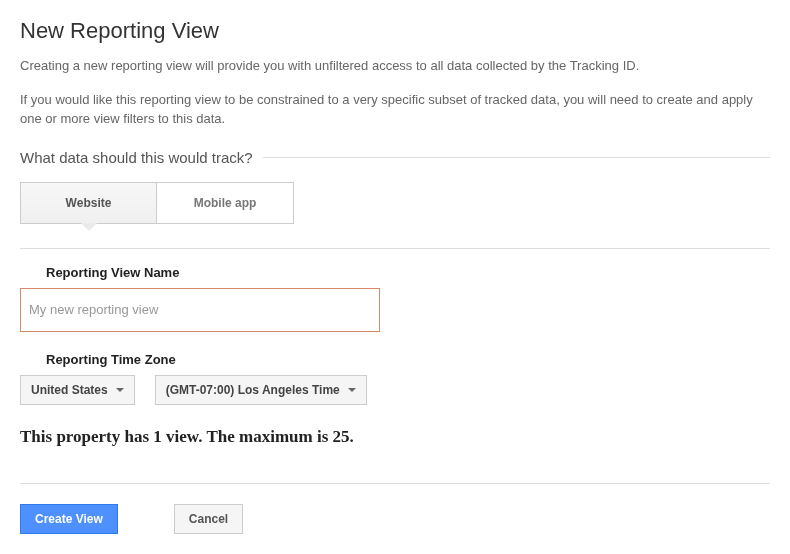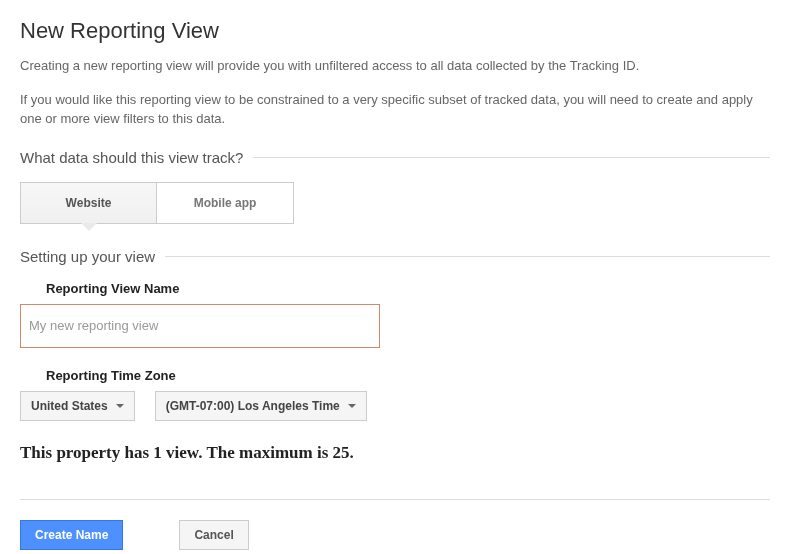--- a/index.html
+++ b/index.html
@@ -163,35 +163,34 @@
 <body>
 
 
 
 <h1 class="page-title">New Reporting View</h1>
 
 <p class="intro-text">Creating a new reporting view will provide you with unfiltered access to all data collected by the Tracking ID.</p>
 <p class="intro-text">If you would like this reporting view to be constrained to a very specific subset of tracked data, you will need to create and apply one or more view filters to this data.</p>
 
 <div class="section-header">
-  <span class="section-header-text">What data should this view track?</span>
+  <span class="section-header-text">What data should this would track?</span>
   <span class="section-header-line"></span>
 </div>
 
 <div class="tab-row">
   <div class="tab active">
     <span>Website</span>
   </div>
   <div class="tab">
     <span>Mobile app</span>
   </div>
 </div>
 
 <div class="section-header">
-  <span class="section-header-text">Setting up your view</span>
   <span class="section-header-line"></span>
 </div>
 
 <div class="field-label">Reporting View Name</div>
 <input type="text" class="text-input" value="My new reporting view" style="">
 
 <div class="field-label">Reporting Time Zone</div>
 <div class="dropdown-row">
   <div class="dropdown">
     <span>United States</span>
@@ -201,18 +200,18 @@
     <span>(GMT-07:00) Los Angeles Time</span>
     <span class="dropdown-caret"></span>
   </div>
 </div>
 
 <div class="property-info">This property has 1 view. The maximum is 25.</div>
 
 <div class="divider"></div>
 
 <div class="button-row">
-  <button class="btn btn-primary">Create Name</button>
+  <button class="btn btn-primary">Create View</button>
   <button class="btn btn-secondary">Cancel</button>
 </div>
 
 
 
 
 </body></html>

